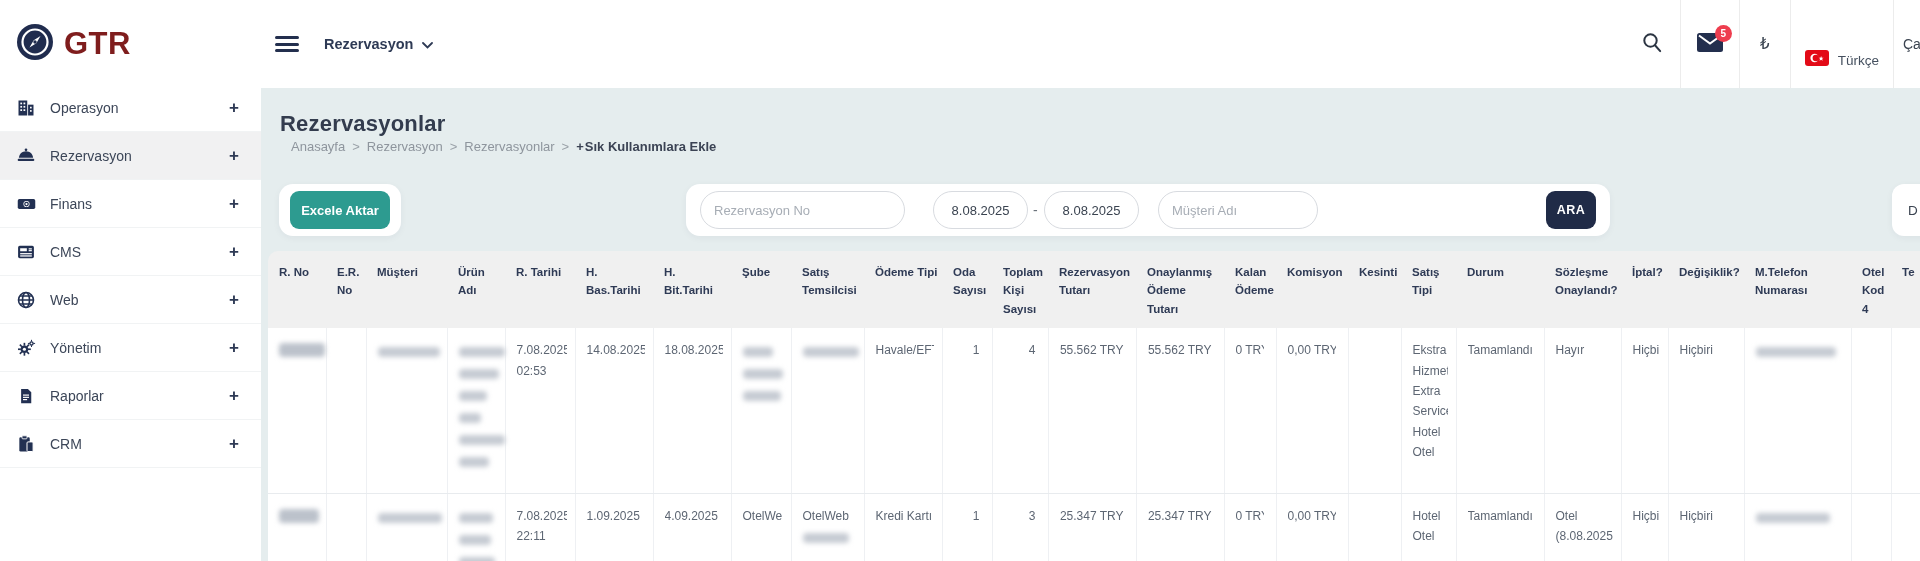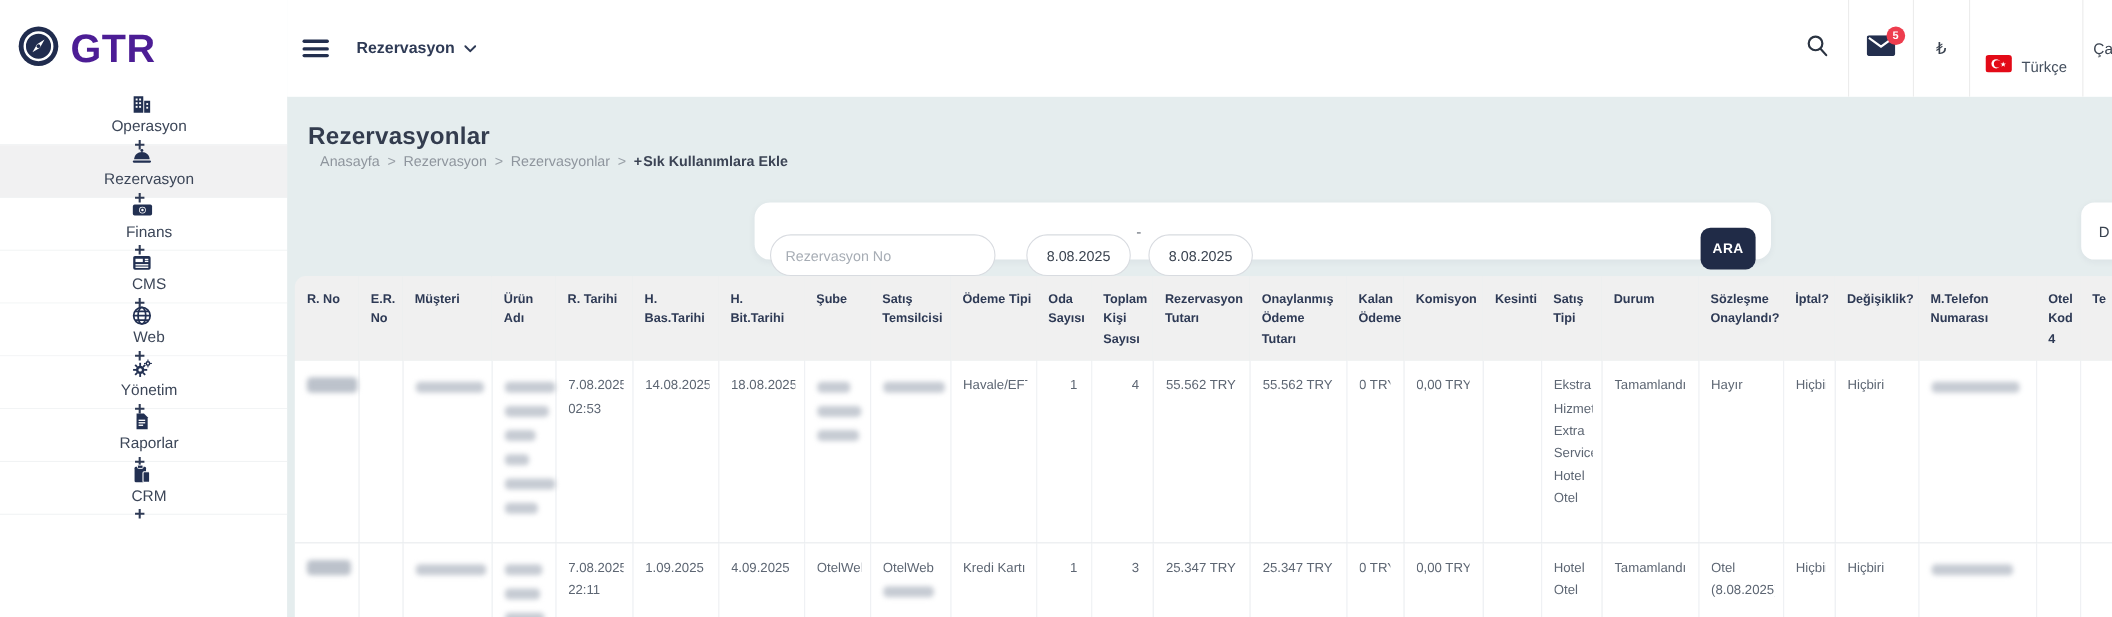--- a/index.html
+++ b/index.html
@@ -7,23 +7,23 @@
   body {
     width:1920px; height:561px; overflow:hidden;
     font-family:"Liberation Sans","DejaVu Sans",sans-serif;
     color:#3c4658;
   }
   .stage { position:relative; width:1920px; height:561px; background:var(--bg,#e5edee); overflow:hidden; }
 
   
   .sidebar { position:absolute; left:0; top:0; width:261px; height:561px; background:#fff; z-index:3; }
   .logo-row { height:88px; display:flex; align-items:center; padding-left:16px; gap:10px; }
-  .logo-text { font-size:36px; font-weight:800; color:#4c1d95; letter-spacing:.5px; }
+  .logo-text { font-size:31px; font-weight:800; color:#7f1d1d; letter-spacing:.5px; }
   .nav { position:absolute; top:84px; left:0; right:0; }
-  .nav-item { height:48px; display:flex; align-items:center; padding:0 18px 0 15px; border-bottom:1px solid #f1f3f4; cursor:pointer; background:#fff;flex-direction:column; }
+  .nav-item { height:48px; display:flex; align-items:center; padding:0 18px 0 15px; border-bottom:1px solid #f1f3f4; cursor:pointer; background:#fff; }
   .nav-item.active { background:#f1f1f2; }
   .nav-icon { width:22px; height:22px; flex:0 0 22px; display:flex; align-items:center; justify-content:center; }
   .nav-icon svg { display:block; }
   .nav-label { margin-left:13px; font-size:14px; color:#3c4658; font-weight:500; flex:1; }
   .nav-plus { font-size:17px; font-weight:700; color:#2e3a55; padding-right:4px; }
 
   
   .topbar { position:absolute; left:261px; top:0; right:0; height:88px; background:#fff; display:flex; align-items:center; z-index:2; overflow:hidden; }
   .hamburger { width:24px; margin-left:14px; cursor:pointer; }
   .hamburger span { display:block; height:3px; background:#232f4e; border-radius:2px; margin:3.6px 0; }
@@ -51,30 +51,30 @@
   .crumb-action .plus { font-weight:800; margin-right:1px; }
 
   .export-card { position:absolute; left:18px; top:96px; width:122px; height:52px; background:#fff; border-radius:14px;
                  box-shadow:0 2px 7px rgba(30,42,74,.05); display:flex; align-items:center; justify-content:center; }
   .export-btn { width:100px; height:38px; background:var(--teal,#2d9b90); color:#fff; font-weight:700; font-size:13px;
                 border:none; border-radius:9px; cursor:pointer; font-family:inherit; }
 
   .filter-card { position:absolute; left:425px; top:96px; width:924px; height:52px; background:#fff; border-radius:14px;
                  box-shadow:0 2px 7px rgba(30,42,74,.05); }
   .f-input { position:absolute; top:7px; height:38px; border:1px solid #d8dbe0; border-radius:19px; font-size:13px; color:#3a4350;
-             padding:0 13px; background:#fff; outline:none; font-family:inherit;margin-top:22px; }
+             padding:0 13px; background:#fff; outline:none; font-family:inherit; }
   .f-input::placeholder { color:#a7adb5; }
   .f-date { text-align:center; font-weight:500; padding:0 4px; }
   .f-rezno { left:14px;  width:205px; }
   .f-date1 { left:247px; width:95px; }
   .f-dash  { position:absolute; left:347px; top:0; height:52px; display:flex; align-items:center; color:#6c737c; font-size:14px; }
   .f-date2 { left:358px; width:95px; }
   .f-adi   { left:472px; width:160px; }
   .f-gsm   { left:659px; width:160px; }
-  .ara-btn { position:absolute; left:860px; top:23px; width:50px; height:38px; background:var(--navy,#202b47); color:#fff;
+  .ara-btn { position:absolute; left:860px; top:7px; width:50px; height:38px; background:var(--navy,#202b47); color:#fff;
              border:none; border-radius:9px; font-size:12.5px; font-weight:700; letter-spacing:.4px; cursor:pointer; font-family:inherit; }
   .d-btn { position:absolute; left:1631px; top:96px; width:90px; height:52px; background:#fff; border-radius:12px;
            box-shadow:0 2px 7px rgba(30,42,74,.05); display:flex; align-items:center; padding-left:16px;
            font-size:13.5px; color:#3a4350; cursor:pointer; }
 
   
   .table-wrap { position:absolute; left:7px; top:163px; width:1683px; }
   table { border-collapse:collapse; table-layout:fixed; width:1683px; }
   thead th { background:var(--thead,#f0f0f0); font-size:11.5px; font-weight:700; color:#2e3a55; text-align:left;
              vertical-align:top; padding:12px 4px 10px 11px; line-height:1.6; height:74px; }
@@ -293,26 +293,30 @@
         <span class="crumb">Rezervasyon</span>
         <span class="crumb-sep">&gt;</span>
         <span class="crumb">Rezervasyonlar</span>
         <span class="crumb-sep">&gt;</span>
         <span class="crumb-action">
           <span class="plus">+</span>
           <span>Sık Kullanımlara Ekle</span>
         </span>
       </div>
 
+    <div class="export-card">
+      <button class="export-btn">Excele Aktar</button>
+    </div>
 
     <div class="filter-card">
       <input class="f-input f-rezno" placeholder="Rezervasyon No" style="">
       <input class="f-input f-date f-date1" value="8.08.2025" style="">
       <span class="f-dash">-</span>
       <input class="f-input f-date f-date2" value="8.08.2025" style="">
+      <input class="f-input f-adi" placeholder="Müşteri Adı" style="">
       <button class="ara-btn">ARA</button>
     </div>
 
     <div class="d-btn">D</div>
 
     <div class="table-wrap">
       <table>
         <colgroup>
             <col style="width: 58px;">
             <col style="width: 40px;">

